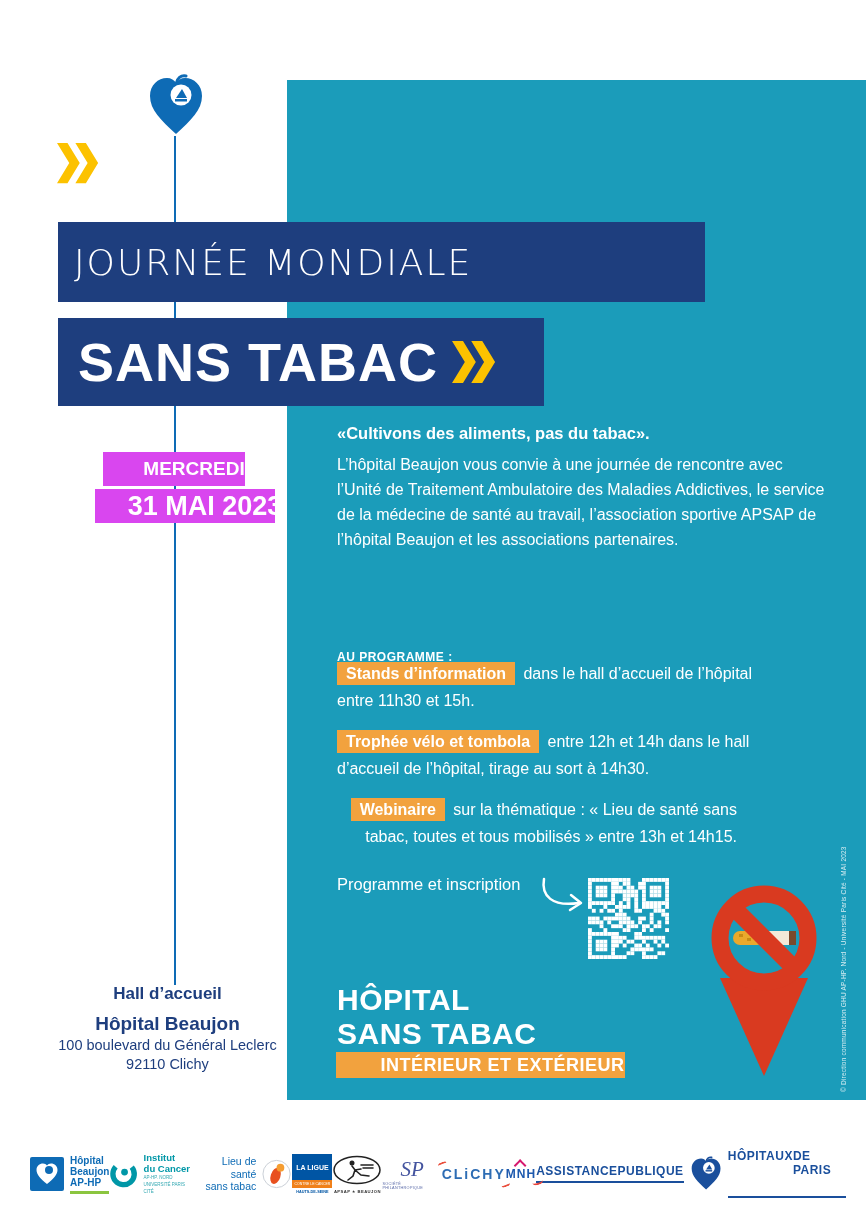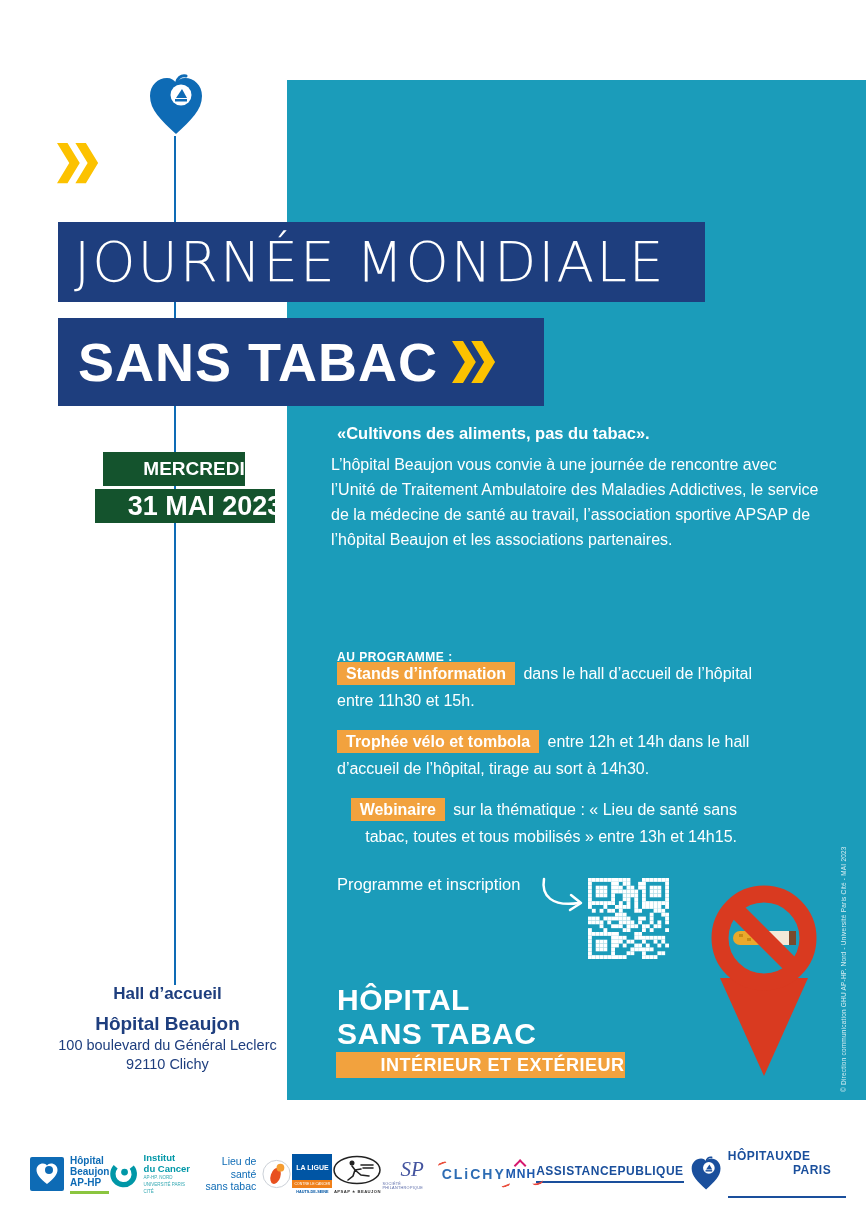--- a/index.html
+++ b/index.html
@@ -10,35 +10,35 @@
   .teal-block { position:absolute; left:287px; top:80px; width:579px; height:1020px; background:#1b9cba; z-index:0; }
 
   .v-line { position:absolute; left:174px; top:136px; width:2px; height:849px; background:#0e6bb5; z-index:1; }
 
   .heart-top { position:absolute; left:147px; top:74px; z-index:2; }
 
   .chevrons-top { position:absolute; left:57px; top:142px; z-index:2; }
 
   .banner1 { position:absolute; left:58px; top:222px; width:647px; height:80px; background:#1e3e7e; z-index:2;
              display:flex; align-items:center; padding-left:16px; }
-  .banner1 span { color:#fff; font-size:55px; font-weight:200; letter-spacing:2px; white-space:nowrap;
+  .banner1 span { color:#fff; font-size:36px; font-weight:200; letter-spacing:2px; white-space:nowrap;
                   font-family:"DejaVu Sans","Liberation Sans",sans-serif; }
   .banner2 { position:absolute; left:58px; top:318px; width:486px; height:88px; background:#1e3e7e; z-index:2;
              display:flex; align-items:center; padding-left:20px; gap:14px; }
   .banner2 span { color:#fff; font-size:54px; font-weight:bold; letter-spacing:1px; white-space:nowrap; }
 
-  .datebox { position:absolute; background:#14532d; color:#fff; display:flex; align-items:center; justify-content:center; z-index:2; white-space:nowrap;padding-left:40px; }
+  .datebox { position:absolute; background:#d946ef; color:#fff; display:flex; align-items:center; justify-content:center; z-index:2; white-space:nowrap;padding-left:40px; }
   .db1 { left:103px; top:452px; width:142px; height:34px; font-size:19px; font-weight:bold; }
   .db2 { left:95px;  top:489px; width:180px; height:34px; font-size:27px; font-weight:bold; }
   .db3 { left:74px;  top:526px; width:201px; height:34px; font-size:19px; font-weight:200; letter-spacing:1px;
          font-family:"DejaVu Sans","Liberation Sans",sans-serif; }
 
   .content { position:absolute; left:287px; top:80px; width:579px; height:1020px; z-index:2; color:#fff; }
   .tagline { position:absolute; left:50px; top:344px; font-size:16.5px; font-weight:bold; }
-  .intro   { position:absolute; left:44px; top:372px; width:490px; font-size:16px; line-height:25px; }
+  .intro   { position:absolute; left:50px; top:372px; width:490px; font-size:16px; line-height:25px; }
   .prog-head { position:absolute; left:50px; top:540px; font-size:12px; font-weight:bold; letter-spacing:0.5px;margin-top:30px; }
   .prog-item { position:absolute; left:50px; font-size:16px; line-height:27px; }
   .pi1 { top:580px; width:445px; }
   .pi2 { top:648px; width:462px; }
   .pi3 { top:716px; width:400px;text-align:right; }
   .chip { background:#f2a23e; font-weight:bold; padding:3px 9px; margin-right:4px;
           -webkit-box-decoration-break:clone; box-decoration-break:clone; }
   .registration { position:absolute; left:50px; top:795px; font-size:16.5px; }
 
   .arrow { position:absolute; left:252px; top:796px; }

